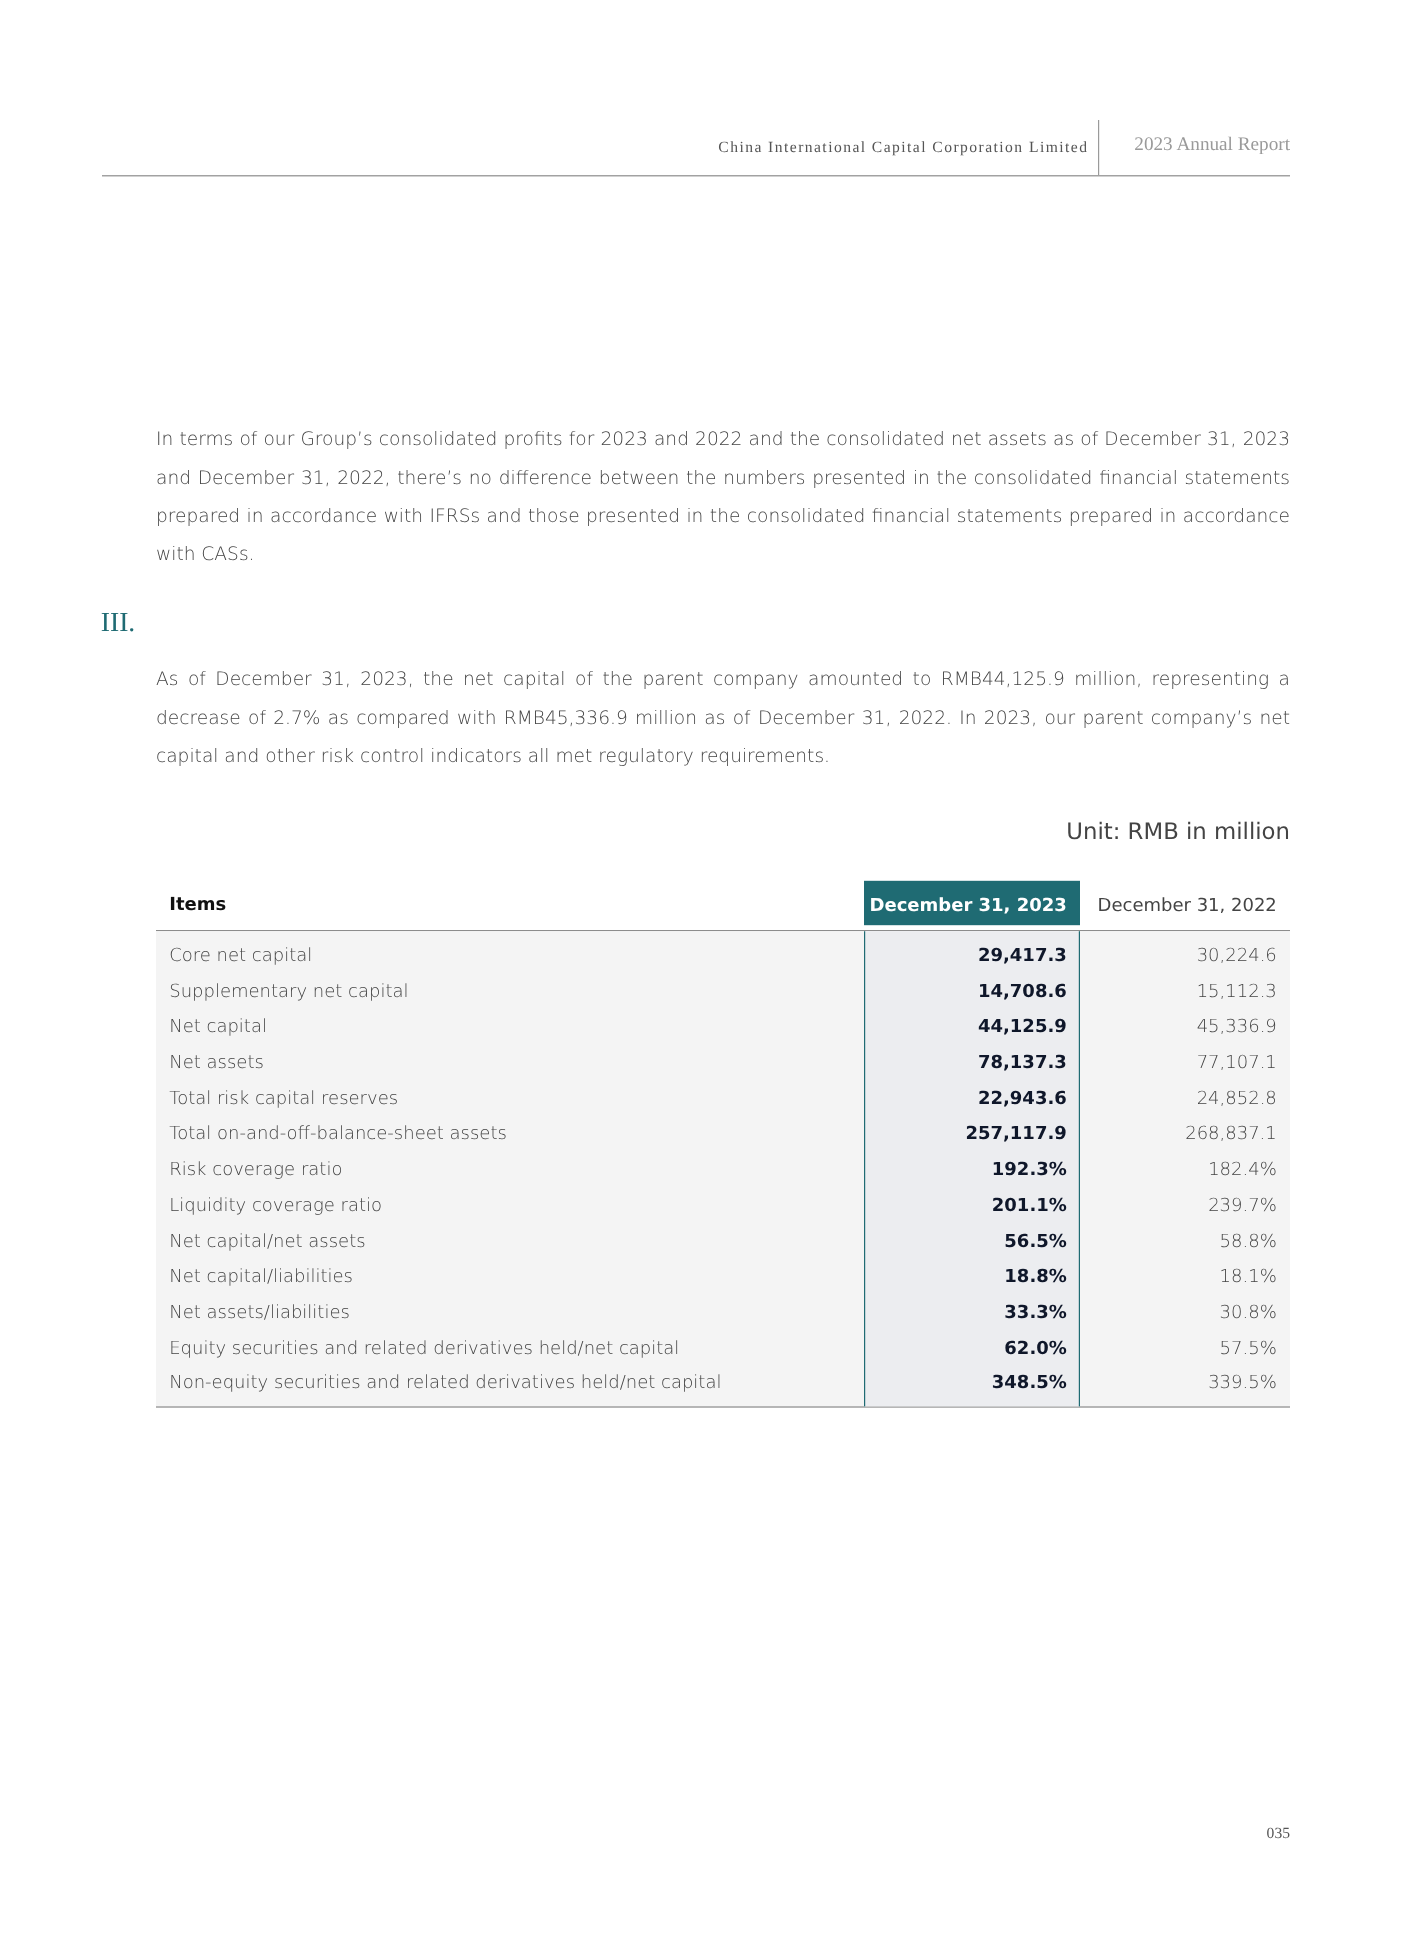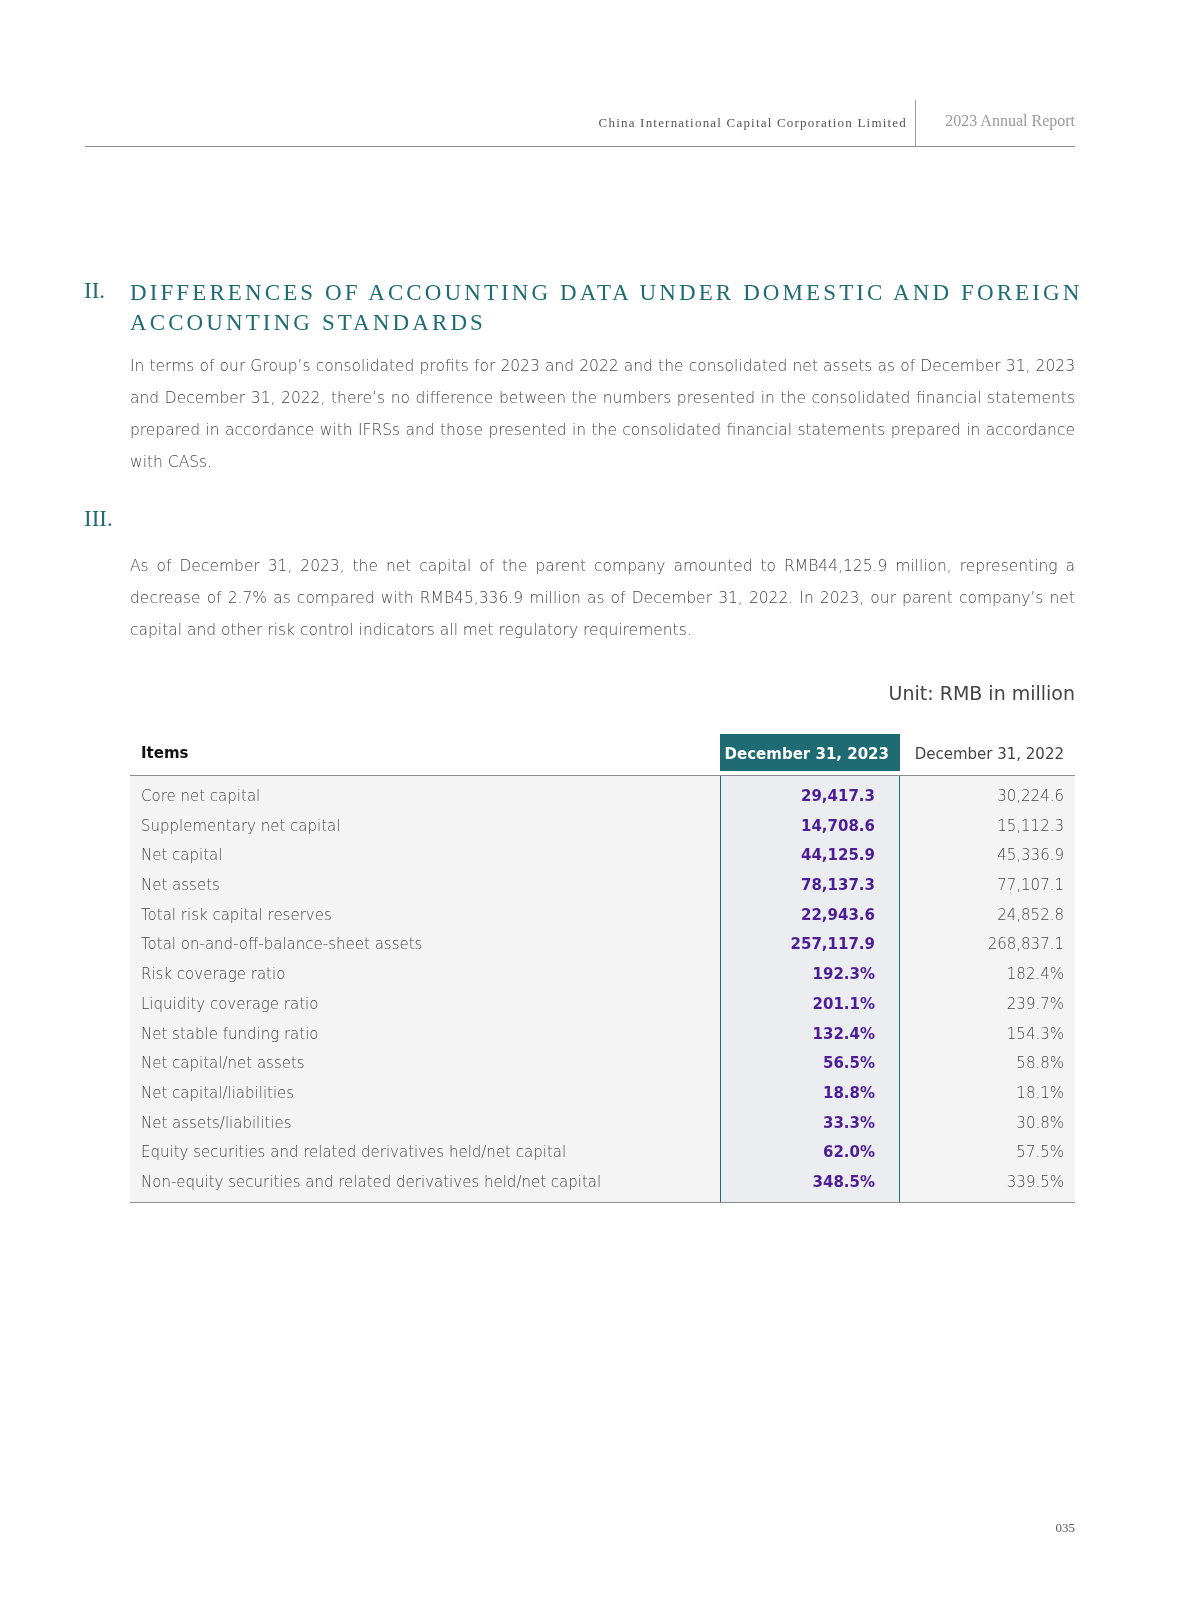--- a/index.html
+++ b/index.html
@@ -67,22 +67,22 @@
     .col-2023-bg {
       position: absolute; left: 590px; top: 0; bottom: 0; width: 178px;
       background: #ecedf0; border-left: 1px solid #1f6b73; border-right: 1px solid #1f6b73;
     }
     .row { position: relative; height: 29.7px; }
     .cell-item {
       position: absolute; left: 11px; top: 5px;
       font-family: "DejaVu Sans", sans-serif; font-size: 15px; color: #444; white-space: nowrap; font-weight: 300;
     }
     .cell-2023 {
-      position: absolute; left: 590px; width: 180px; top: 5px; text-align: right; box-sizing: border-box; padding-right: 25px;
-      font-family: "DejaVu Sans", sans-serif; font-size: 15px; font-weight: bold; color: #4c1d95;
+      position: absolute; left: 590px; width: 180px; top: 5px; text-align: right; box-sizing: border-box; padding-right: 11px;
+      font-family: "DejaVu Sans", sans-serif; font-size: 15px; font-weight: bold; color: #0f172a;
     }
     .cell-2022 {
       position: absolute; left: 770px; width: 175px; top: 5px; text-align: right; box-sizing: border-box; padding-right: 11px;
       font-family: "DejaVu Sans", sans-serif; font-size: 15px; color: #444; font-weight: 300;
     }
 
     .page-number {
       position: absolute; right: 115px; top: 1520px;
       font-family: "Liberation Serif", serif; font-size: 13px; color: #555;
     }
@@ -91,27 +91,20 @@
 <body>
 
 <div class="page">
 
   <div class="running-header">
     <span class="rh-company">China International Capital Corporation Limited</span>
     <span class="rh-divider"></span>
     <span class="rh-report">2023 Annual Report</span>
   </div>
 
-  <div class="section-heading" id="h2">
-    <span class="num">II.</span>
-    <span class="txt">
-      <span>DIFFERENCES OF ACCOUNTING DATA UNDER DOMESTIC AND FOREIGN</span><br>
-      <span>ACCOUNTING STANDARDS</span>
-    </span>
-  </div>
 
   <p class="body-para" id="para2" style="margin:0;">In terms of our Group’s consolidated profits for 2023 and 2022 and the consolidated net assets as of December 31, 2023 and December 31, 2022, there’s no difference between the numbers presented in the consolidated financial statements prepared in accordance with IFRSs and those presented in the consolidated financial statements prepared in accordance with CASs.</p>
 
   <div class="section-heading" id="h3">
     <span class="num">III.</span>
   </div>
 
   <p class="body-para" id="para3" style="margin:0;">As of December 31, 2023, the net capital of the parent company amounted to RMB44,125.9 million, representing a decrease of 2.7% as compared with RMB45,336.9 million as of December 31, 2022. In 2023, our parent company’s net capital and other risk control indicators all met regulatory requirements.</p>
 
   <div class="unit-note">Unit: RMB in million</div>
@@ -158,25 +151,20 @@
           <span class="cell-item">Risk coverage ratio</span>
           <span class="cell-2023">192.3%</span>
           <span class="cell-2022">182.4%</span>
         </div>
         <div class="row">
           <span class="cell-item">Liquidity coverage ratio</span>
           <span class="cell-2023">201.1%</span>
           <span class="cell-2022">239.7%</span>
         </div>
         <div class="row">
-          <span class="cell-item">Net stable funding ratio</span>
-          <span class="cell-2023">132.4%</span>
-          <span class="cell-2022">154.3%</span>
-        </div>
-        <div class="row">
           <span class="cell-item">Net capital/net assets</span>
           <span class="cell-2023">56.5%</span>
           <span class="cell-2022">58.8%</span>
         </div>
         <div class="row">
           <span class="cell-item">Net capital/liabilities</span>
           <span class="cell-2023">18.8%</span>
           <span class="cell-2022">18.1%</span>
         </div>
         <div class="row">

